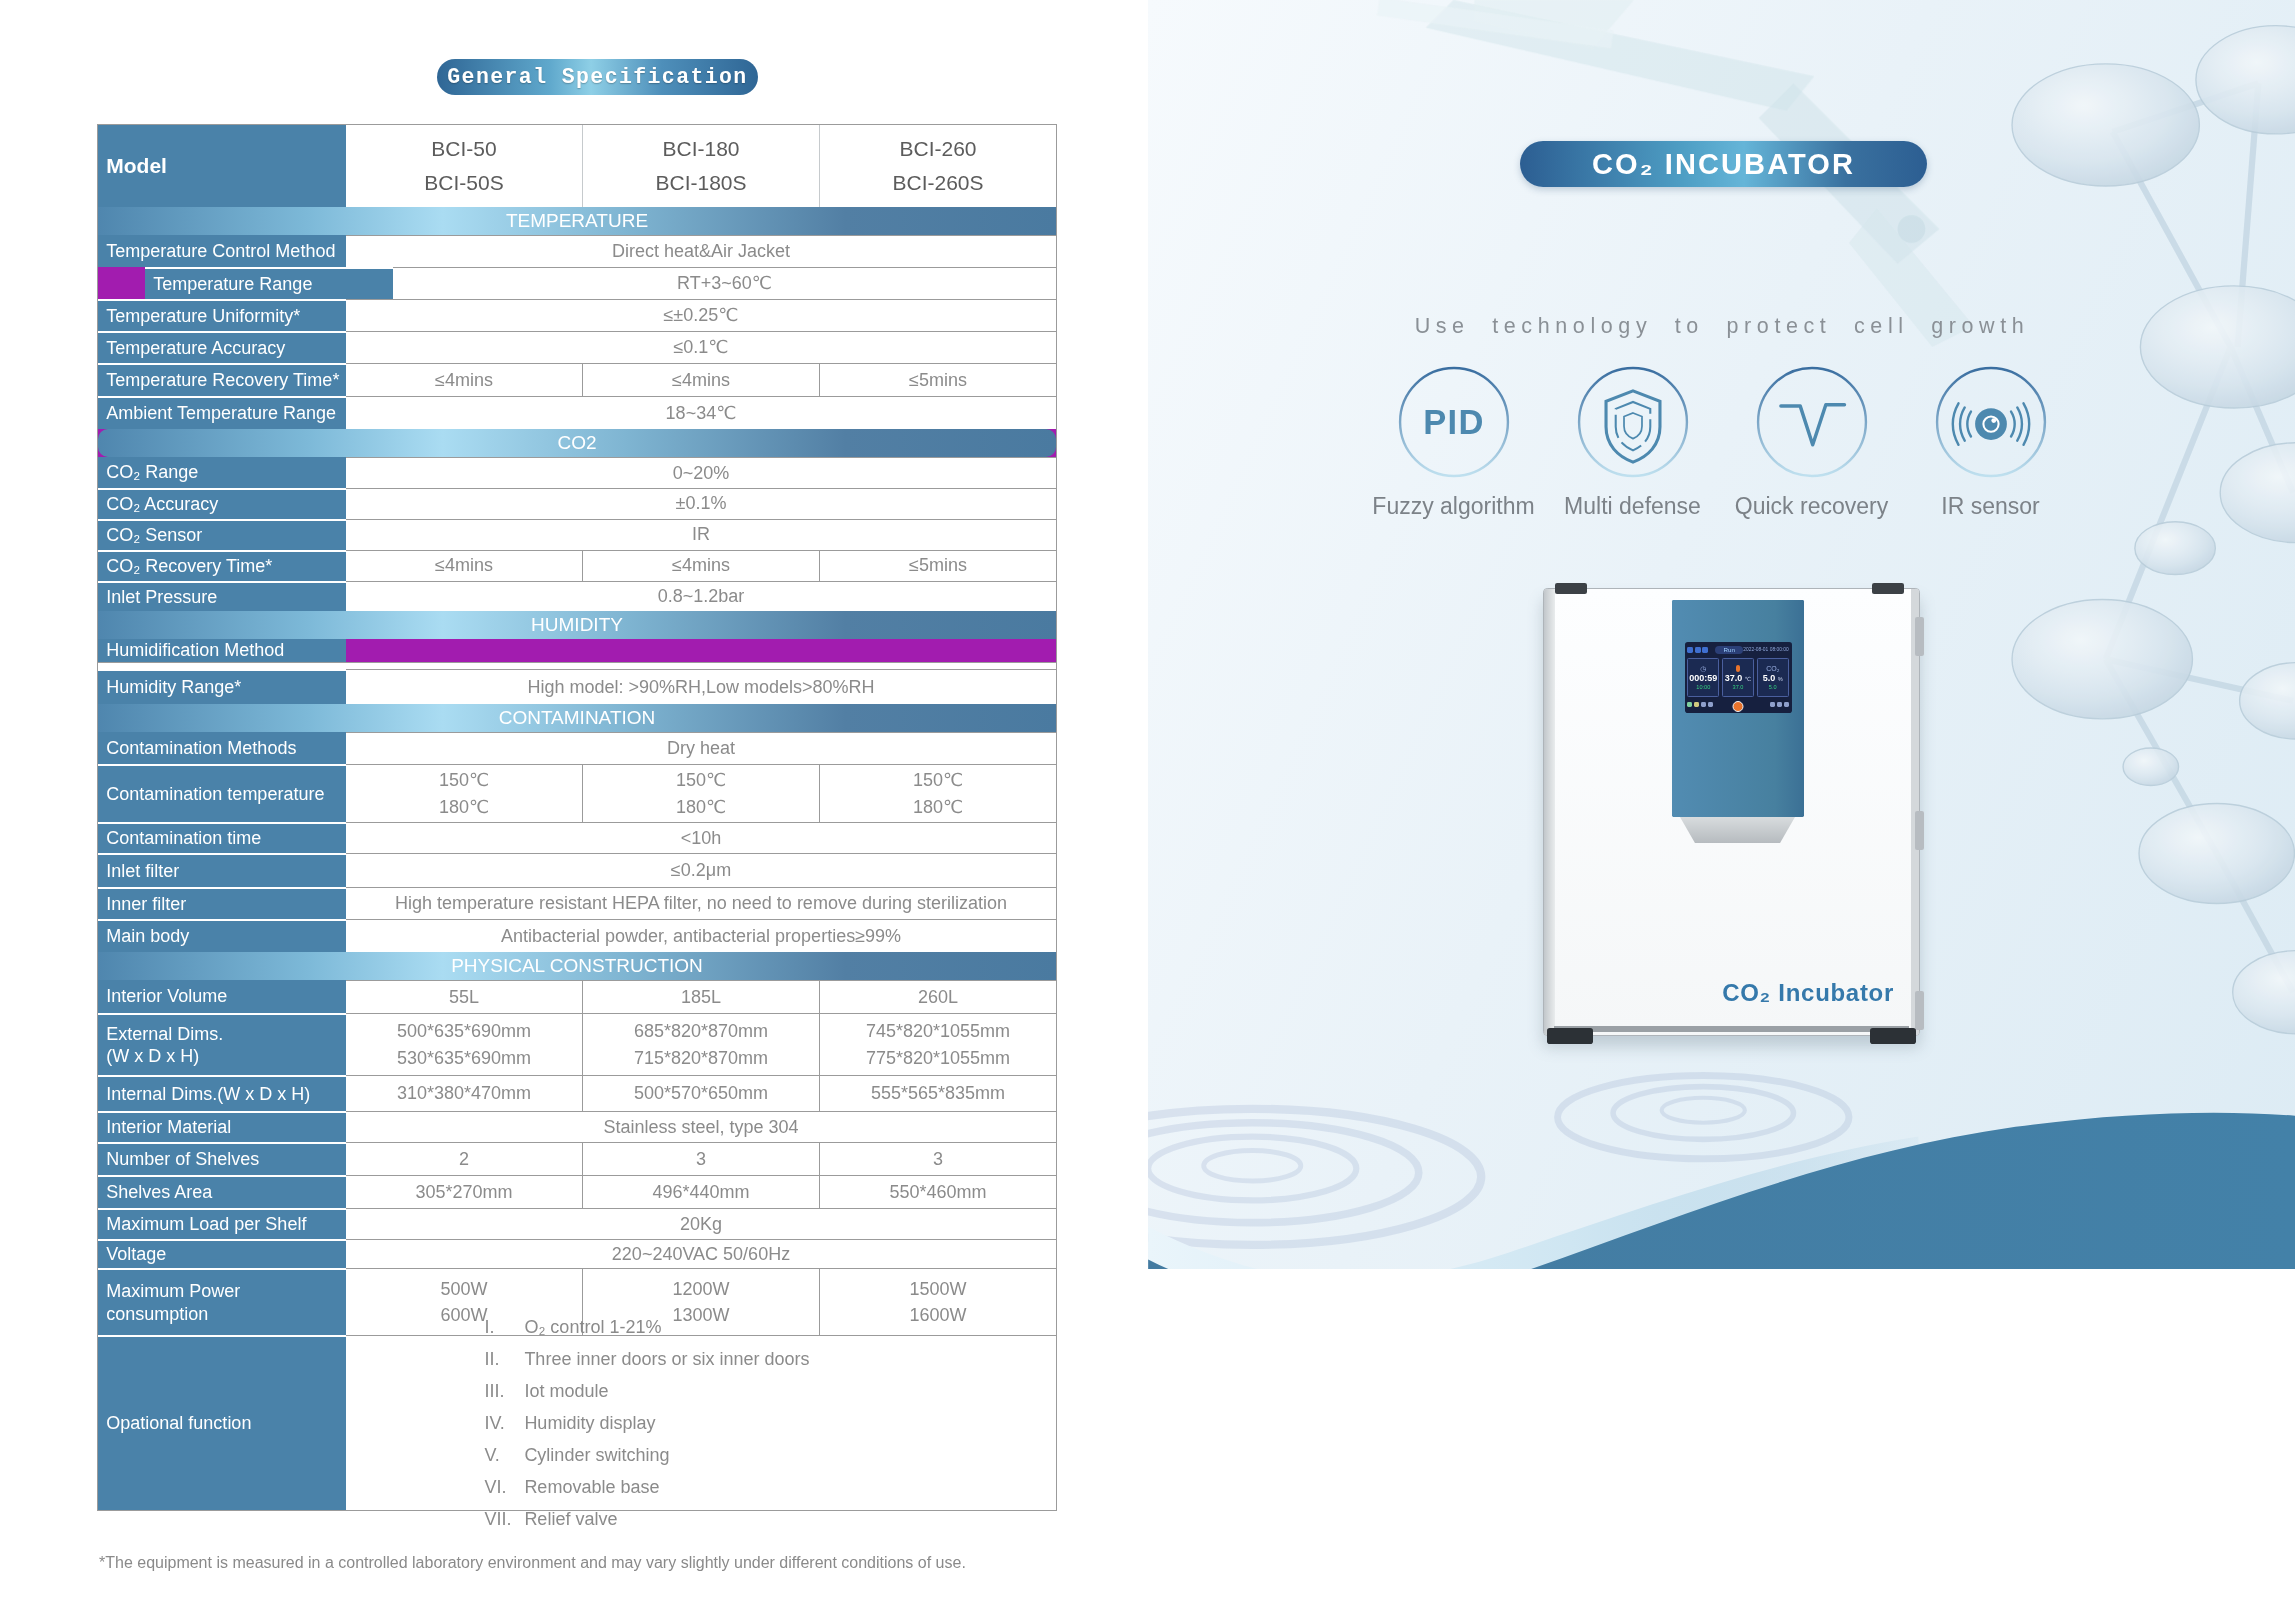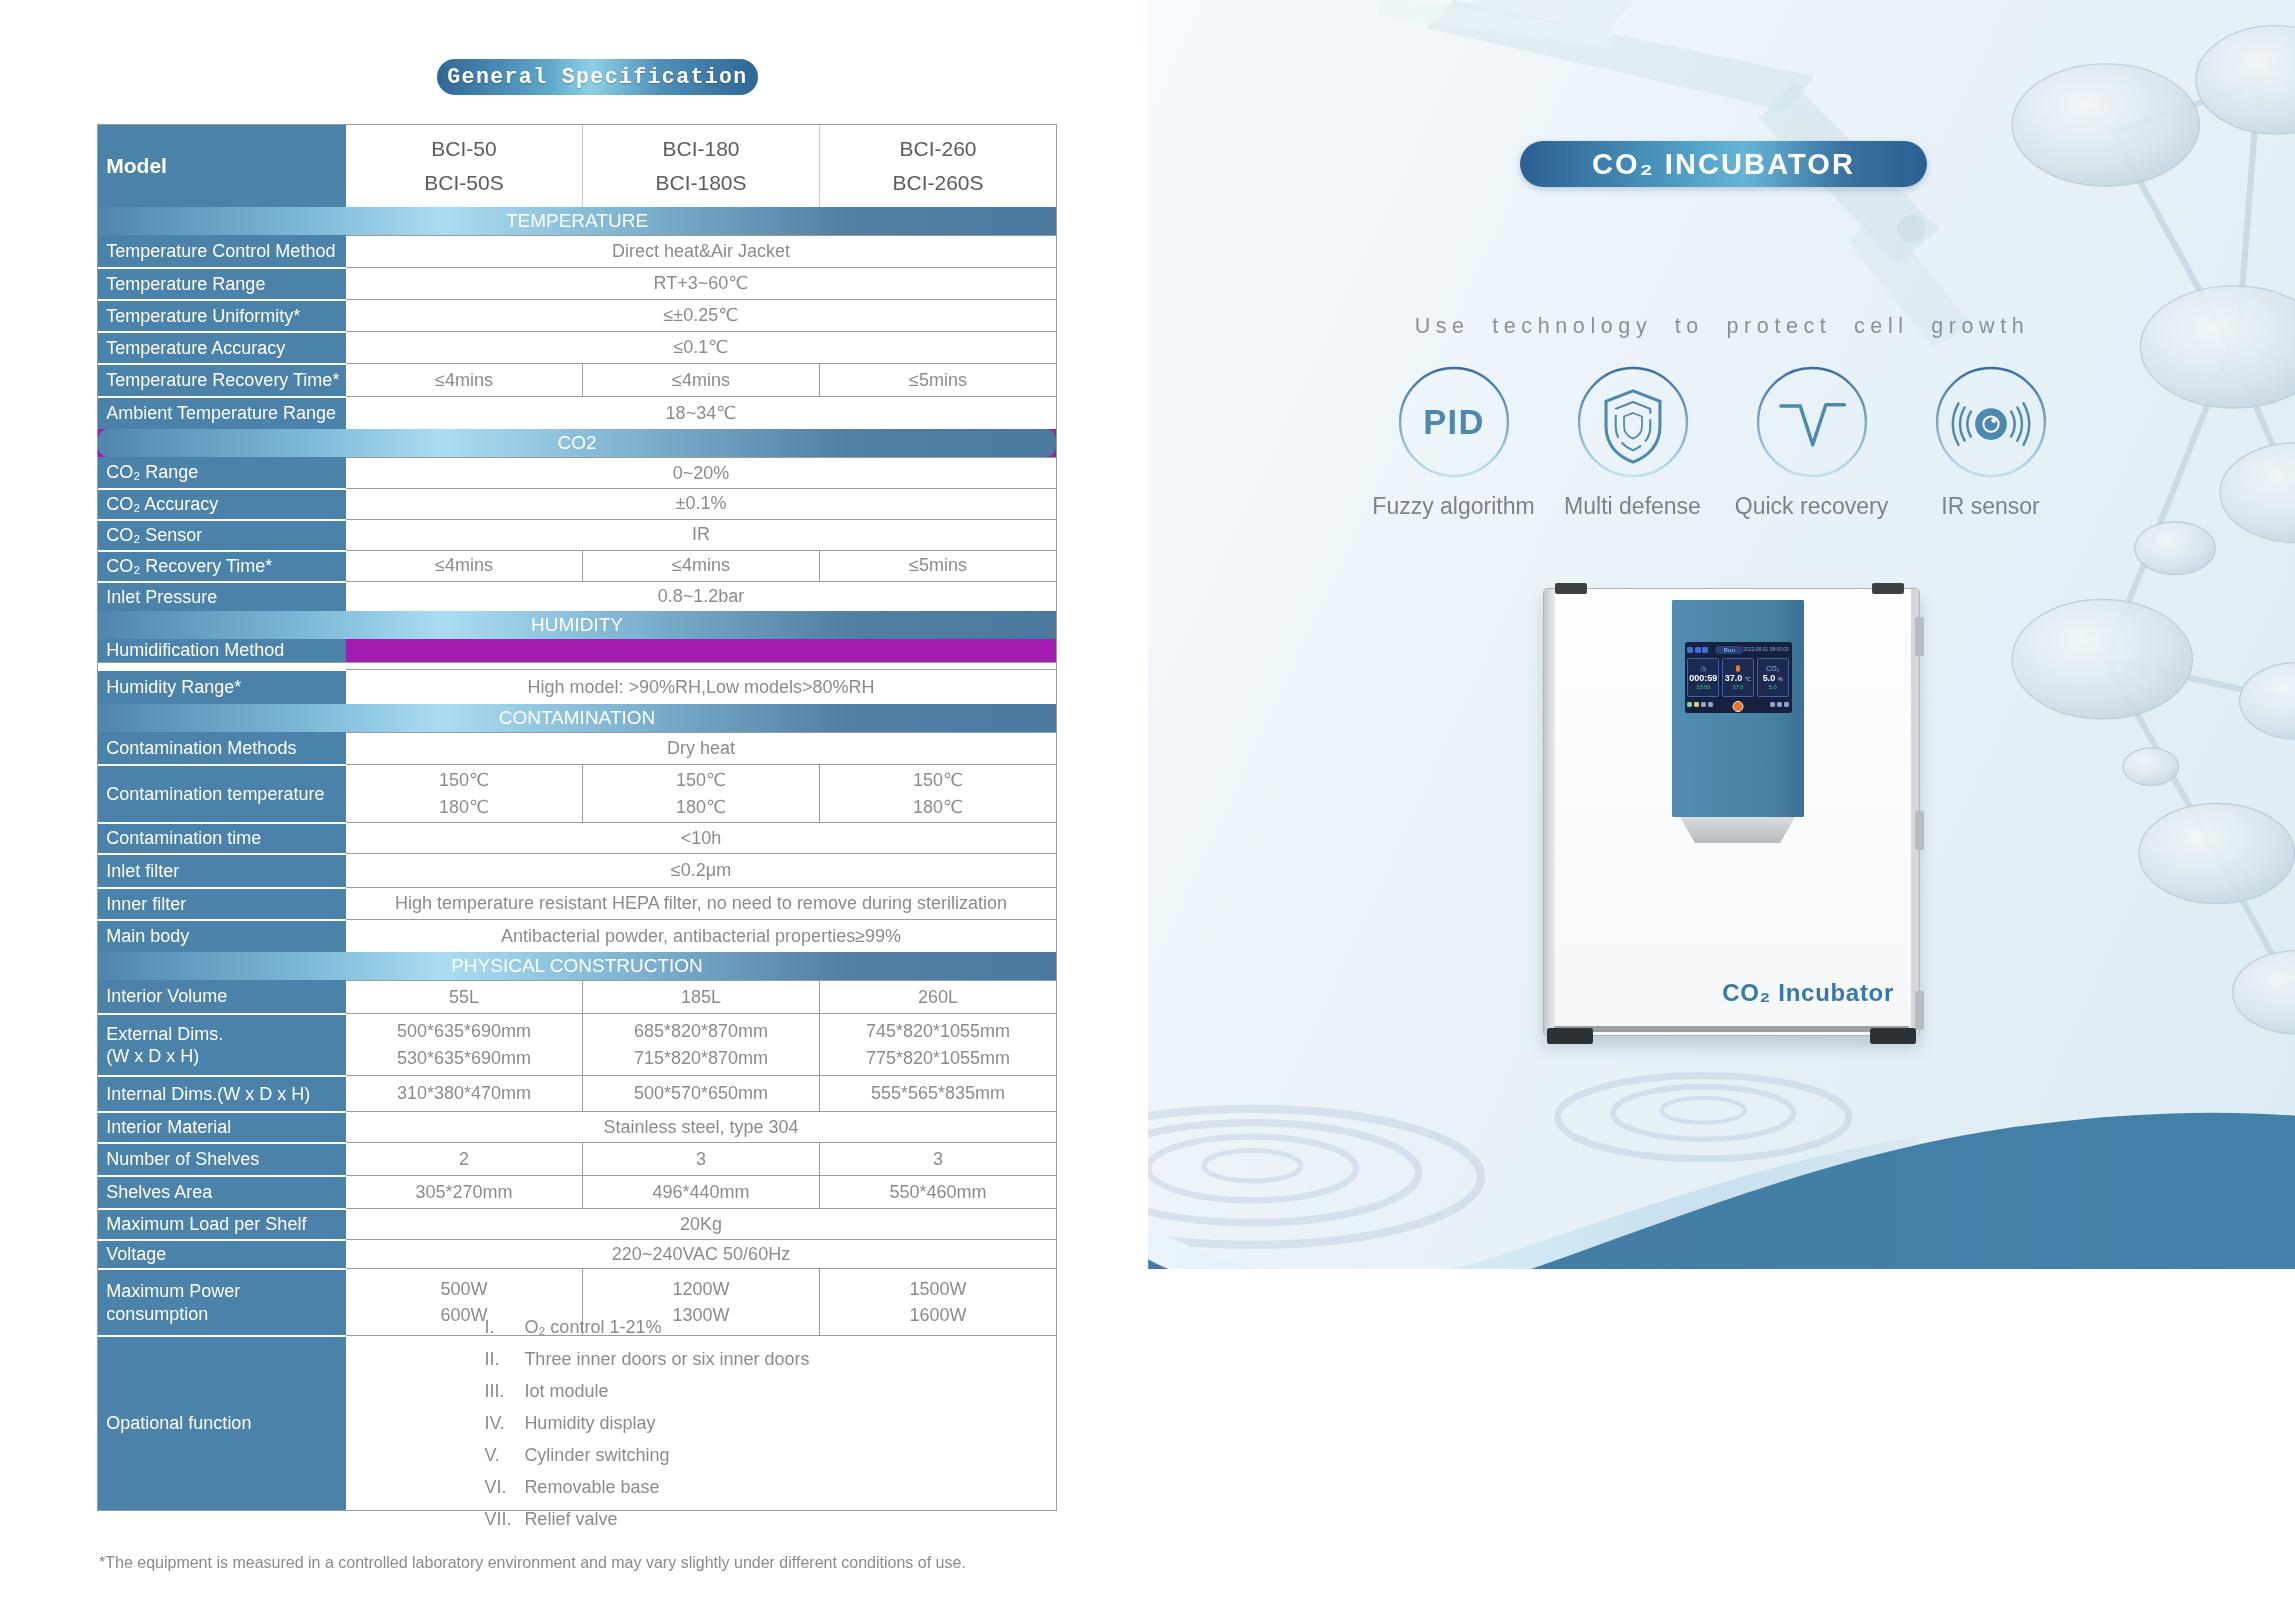--- a/index.html
+++ b/index.html
@@ -118,21 +118,21 @@
 BCI-260S</div>
           </div>
         </div>
         <div class="band" style="height: 28px;">TEMPERATURE</div>
         <div class="trow row topline" style="height: 32px;">
           <div class="tlabel">Temperature Control Method</div>
           <div class="tvals">
             <div class="tcell">Direct heat&amp;Air Jacket</div>
           </div>
         </div>
-        <div class="trow row gap topline" style="height: 32px;">
+        <div class="trow row gap topline" style="height: 32px; padding-left: 47px;">
           <div class="tlabel">Temperature Range</div>
           <div class="tvals">
             <div class="tcell">RT+3~60℃</div>
           </div>
         </div>
         <div class="trow row gap topline" style="height: 32px;">
           <div class="tlabel">Temperature Uniformity*</div>
           <div class="tvals">
             <div class="tcell">≤±0.25℃</div>
           </div>

